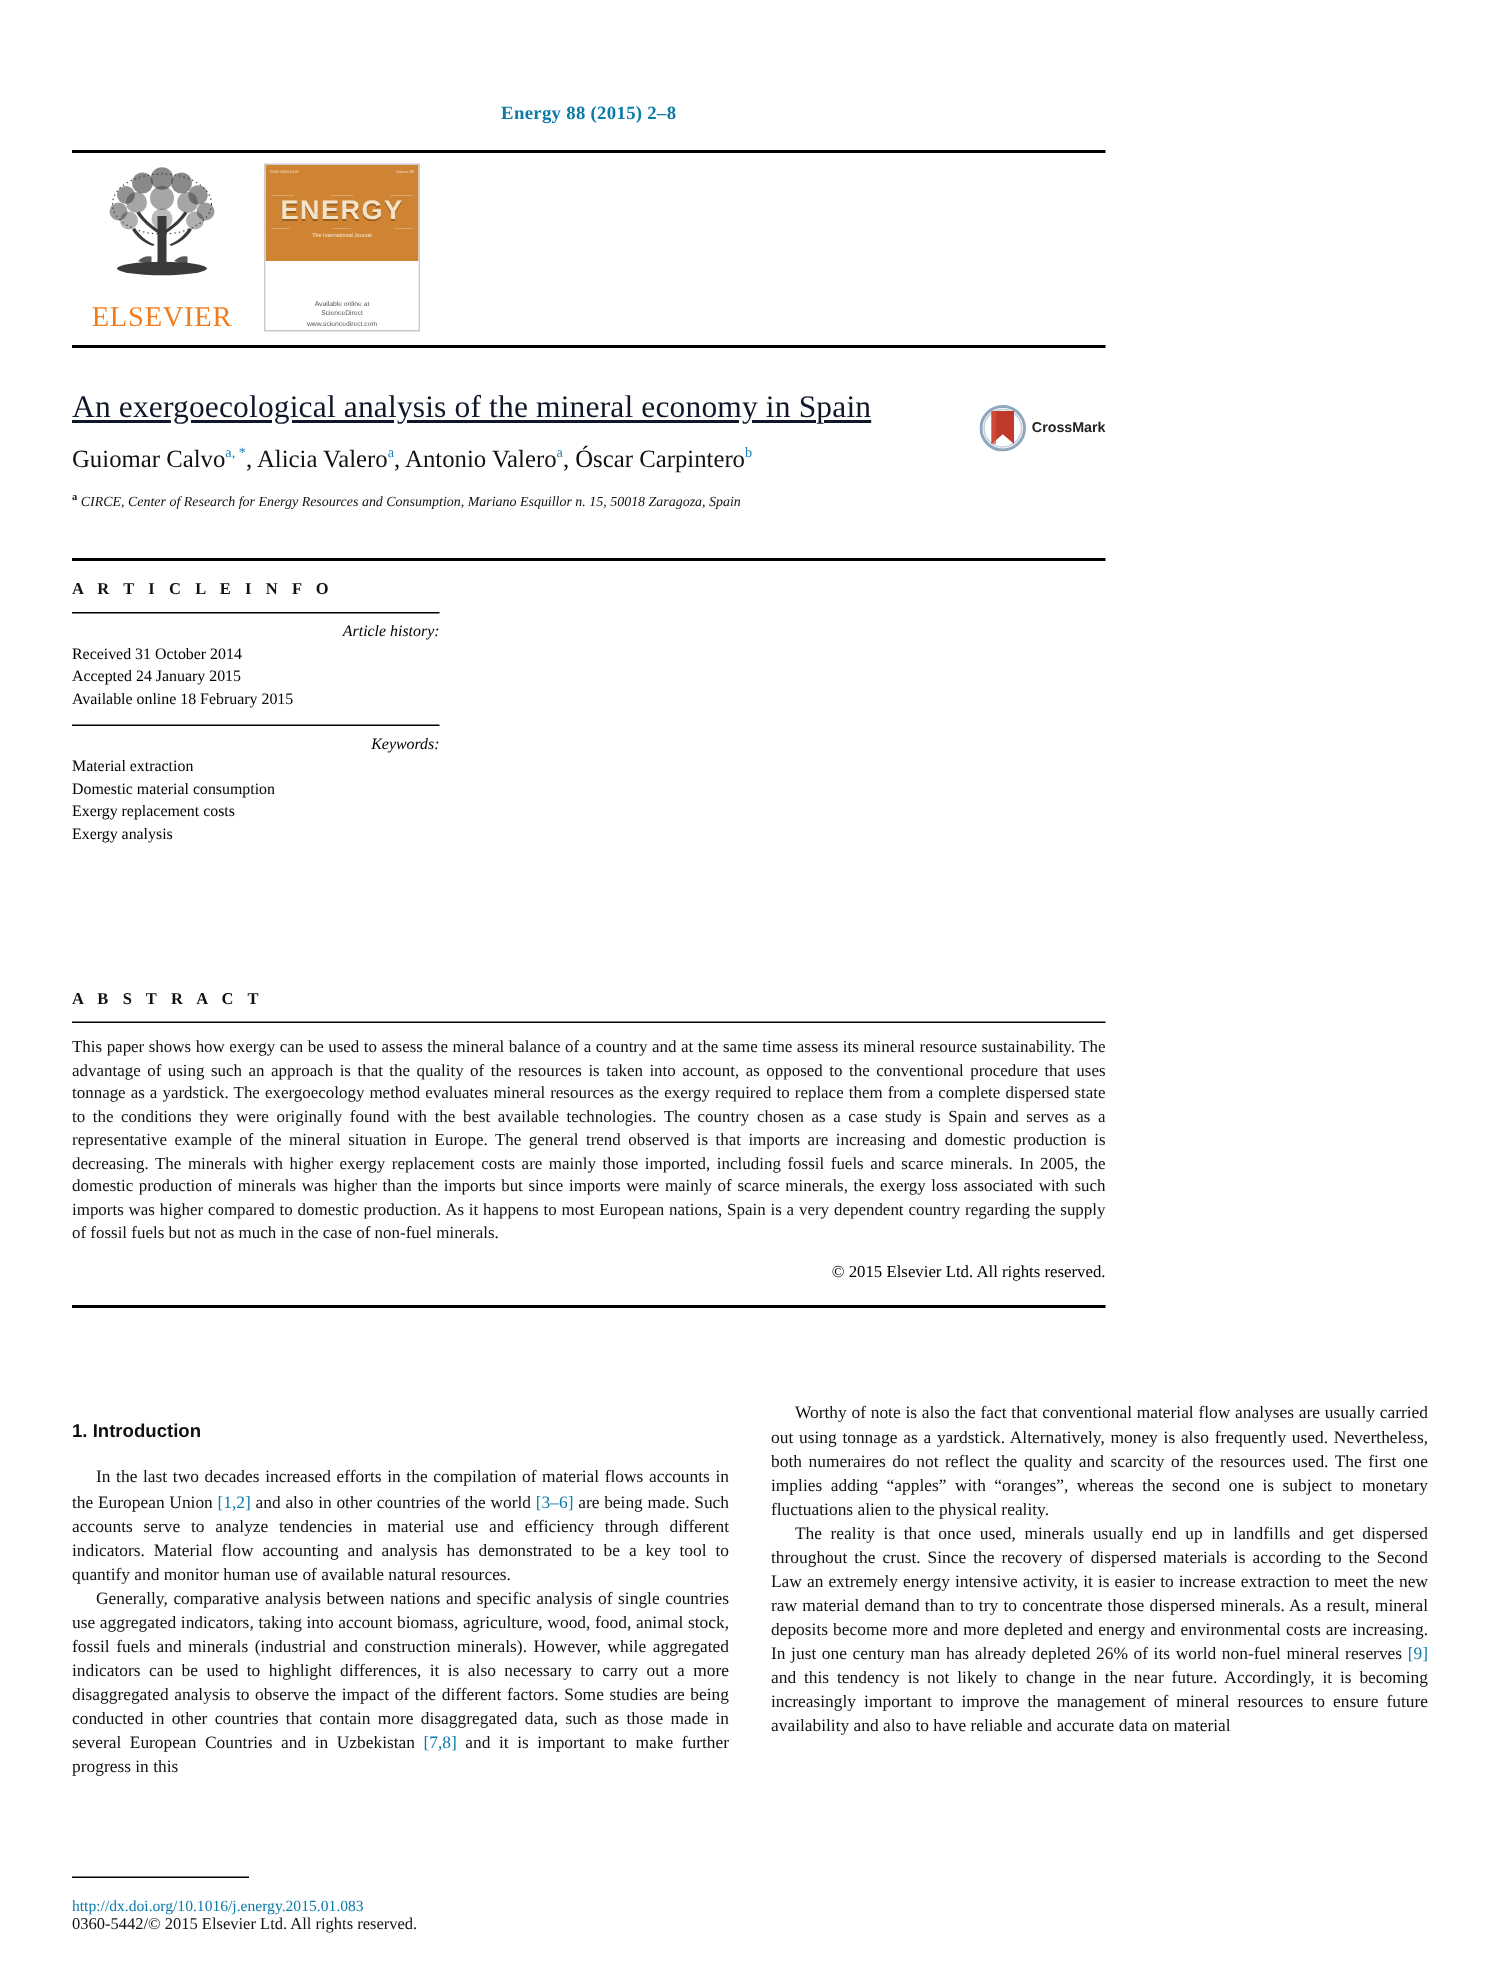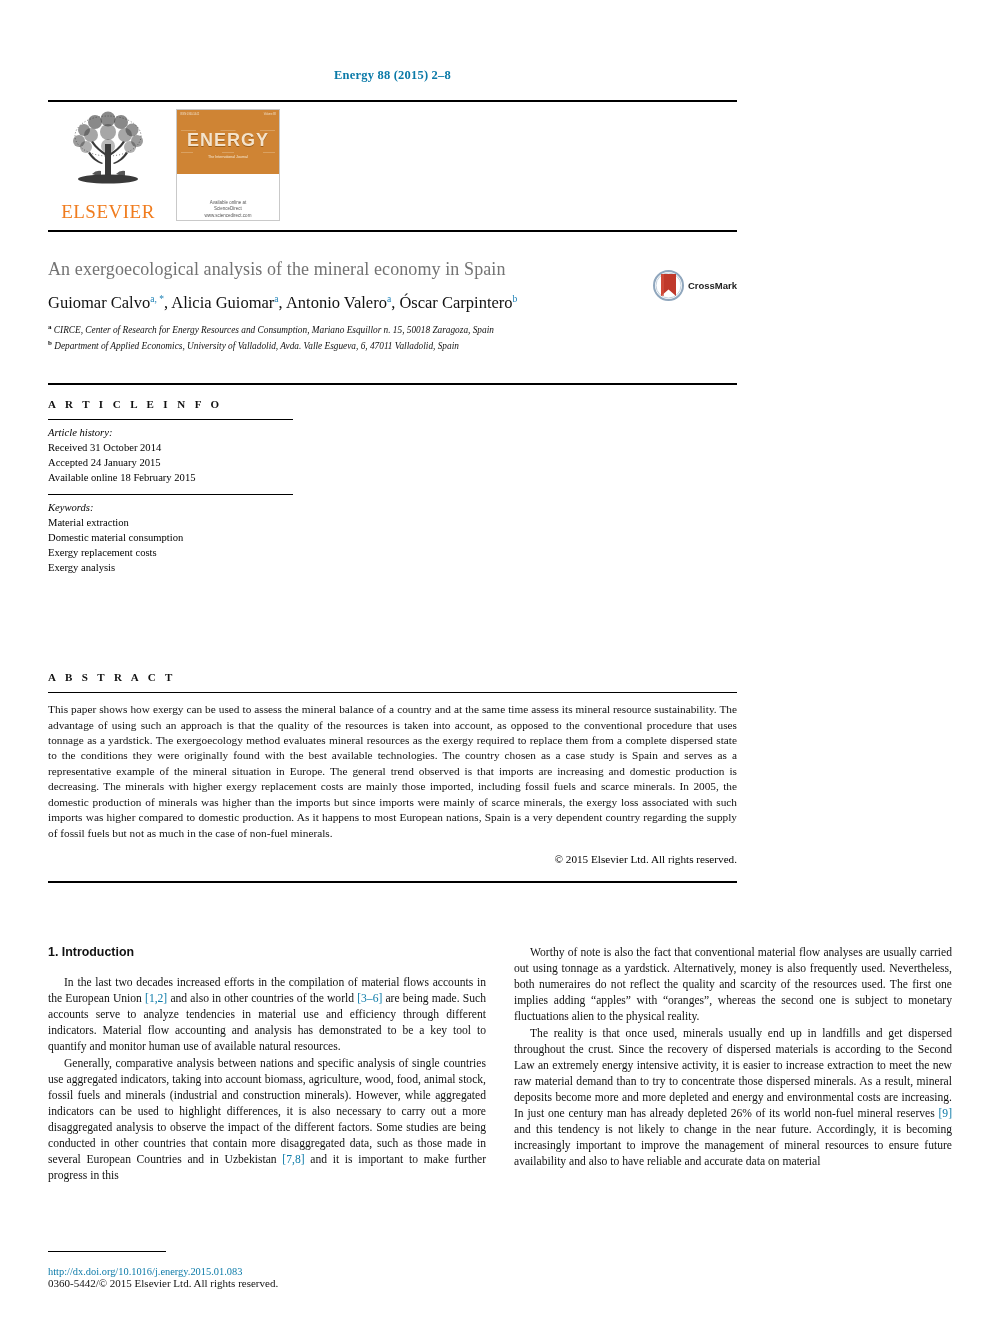--- a/index.html
+++ b/index.html
@@ -158,26 +158,27 @@
     color: #555;
     font-family: "Liberation Sans", sans-serif;
     text-align:center;
     line-height:1.5;
   }
 
   
   .title-block { margin-top: 26px; position: relative; }
   .paper-title {
     font-family: "Liberation Serif", serif;
-    font-size: 18px;
+    font-size: 21px;
     font-weight: normal;
-    color: #737373;
+    color: #0f172a;
     margin: 0;
     line-height: 1.25;
     letter-spacing: 0.1px;
+    text-decoration: underline;
   }
   .authors {
     font-family: "Liberation Serif", serif;
     font-size: 16.5px;
     color: #111;
     margin-top: 11px;
     line-height: 1.3;
   }
   .authors sup { color: #1a7fb5; font-size: 9.5px; vertical-align: super; }
   .affiliations {
@@ -224,20 +225,21 @@
     color: #111;
     margin-bottom: 9px;
   }
   .rule { border-top: 1.6px solid #000; }
   .info-group { padding-top: 7px; padding-bottom: 9px; }
   .info-title {
     font-style: italic;
     font-size: 10.6px;
     font-family: "Liberation Serif", serif;
     margin-bottom: 2px;
+    text-align: right;
   }
   .info-line {
     font-size: 10.6px;
     line-height: 1.42;
     font-family: "Liberation Serif", serif;
   }
   .abstract-body {
     padding-top: 9px;
     font-size: 11.3px;
     line-height: 1.37;
@@ -258,21 +260,21 @@
     display: flex;
     gap: 28px;
     position: relative;
   }
   .bcol { width: 438px; flex: 0 0 438px; position: relative; }
   .sec-title {
     font-family: "Liberation Sans", sans-serif;
     font-size: 12.4px;
     font-weight: bold;
     color: #111;
-    margin: 0 0 16px 0;
+    margin: 13px 0 16px 0;
   }
   .para {
     font-size: 11.6px;
     line-height: 1.385;
     text-align: justify;
     font-family: "Liberation Serif", serif;
     text-indent: 16px;
     margin: 0;
     color: #111;
   }
@@ -386,28 +388,27 @@
         <path d="M8 4 L23 4 L23 26 L15.5 19.5 L8 26 Z" fill="#c0392b"></path>
         <path d="M8 4 L11 4 L11 26 L8 26 Z" fill="#d4503f" opacity="0.7"></path>
       </svg>
       <span class="crossmark-label">CrossMark</span>
     </div>
 
     <h1 class="paper-title">An exergoecological analysis of the mineral economy in Spain</h1>
 
     <div class="authors">
       <span>Guiomar Calvo</span><sup>a,&nbsp;*</sup>,
-      <span>Alicia Guiomar</span><sup>a</sup>,
+      <span>Alicia Valero</span><sup>a</sup>,
       <span>Antonio Valero</span><sup>a</sup>,
       <span>Óscar Carpintero</span><sup>b</sup>
     </div>
 
     <div class="affiliations">
       <div><sup>a</sup> <span>CIRCE, Center of Research for Energy Resources and Consumption, Mariano Esquillor n. 15, 50018 Zaragoza, Spain</span></div>
-      <div><sup>b</sup> <span>Department of Applied Economics, University of Valladolid, Avda. Valle Esgueva, 6, 47011 Valladolid, Spain</span></div>
     </div>
   </div>
 
   <div class="info-abstract">
     <div class="col-info">
       <div class="sec-head">A R T I C L E  I N F O</div>
       <div class="rule"></div>
       <div class="info-group">
         <div class="info-title">Article history:</div>
         <div class="info-line">Received 31 October 2014</div>

